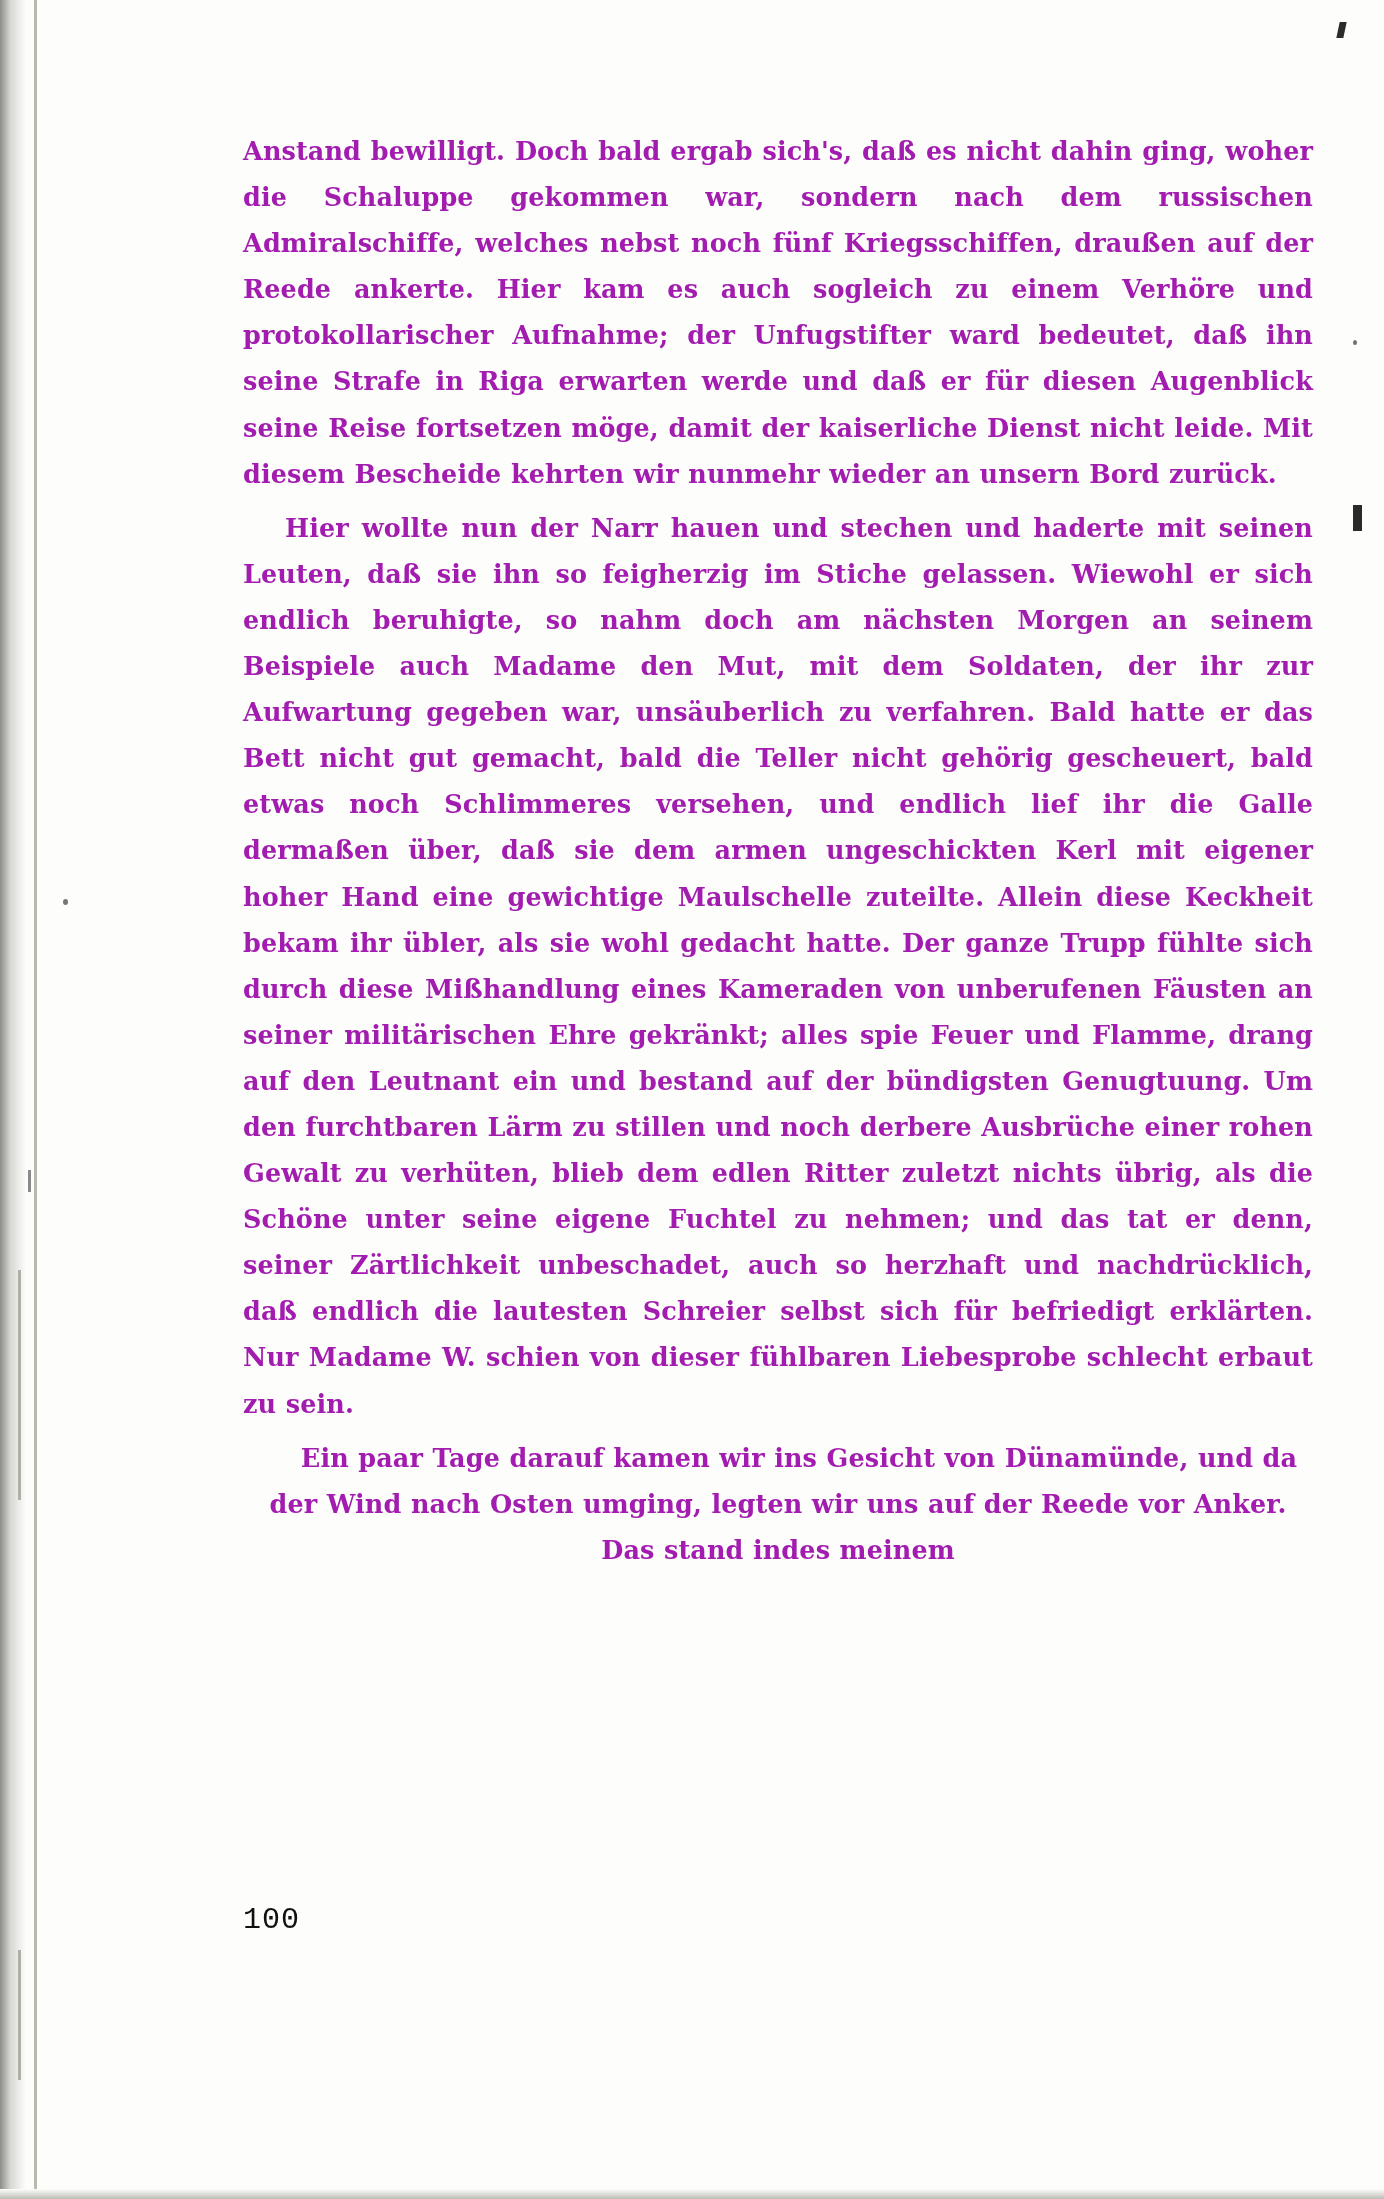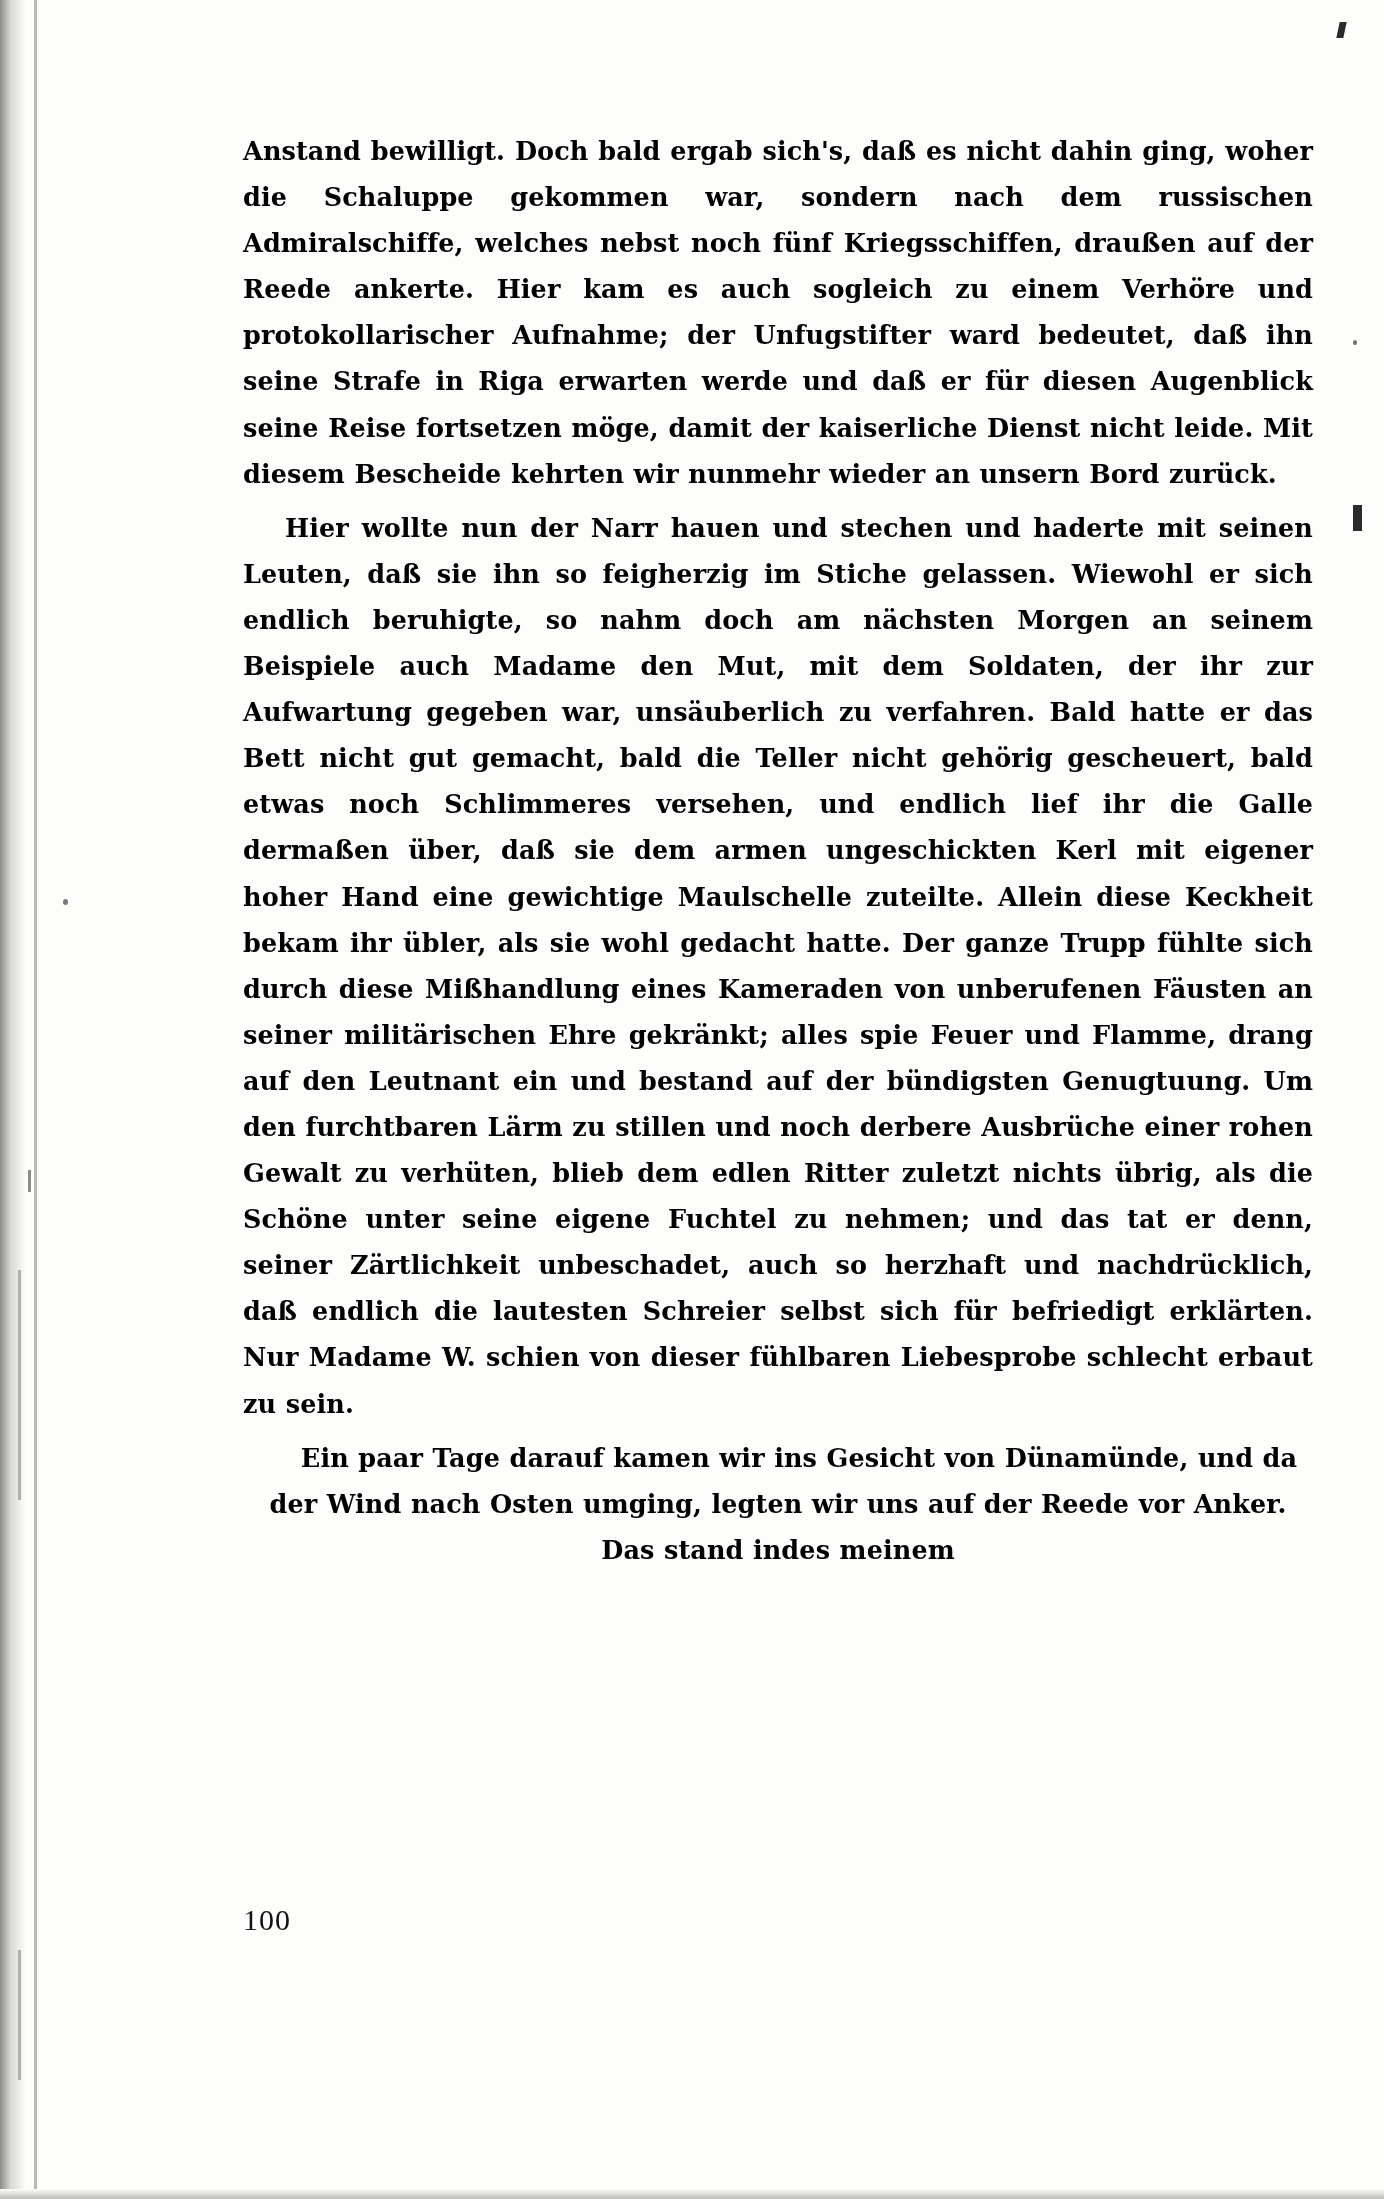--- a/index.html
+++ b/index.html
@@ -109,21 +109,21 @@
     position: absolute;
     left: 243px;
     top: 128px;
     width: 1070px;
   }
 
   .para {
     margin: 0;
     font-size: 25.5px;
     line-height: 46.1px;
-    color: #000000;
+    color: #a21caf;
     text-align: justify;
     text-justify: inter-word;
     letter-spacing: 0.1px;
     word-spacing: 0.5px;
   }
   .para + .para {
     margin-top: 8px;
     text-indent: 42px;
   }
   .para:last-of-type {
@@ -134,21 +134,21 @@
   #text-column .para {
     font-family: "DejaVu Serif", serif;
     font-weight: 600;
     transform-origin: left top;
   }
 
   #page-number {
     position: absolute;
     left: 243px;
     top: 1903px;
-    font-family: Liberation Serif, serif;
+    font-family: Liberation Mono, monospace;
     font-size: 30px;
     font-weight: 400;
     color: #111;
     letter-spacing: 1px;
   }
 </style>
 </head>
 <body>
 
 <div id="page-scan">

